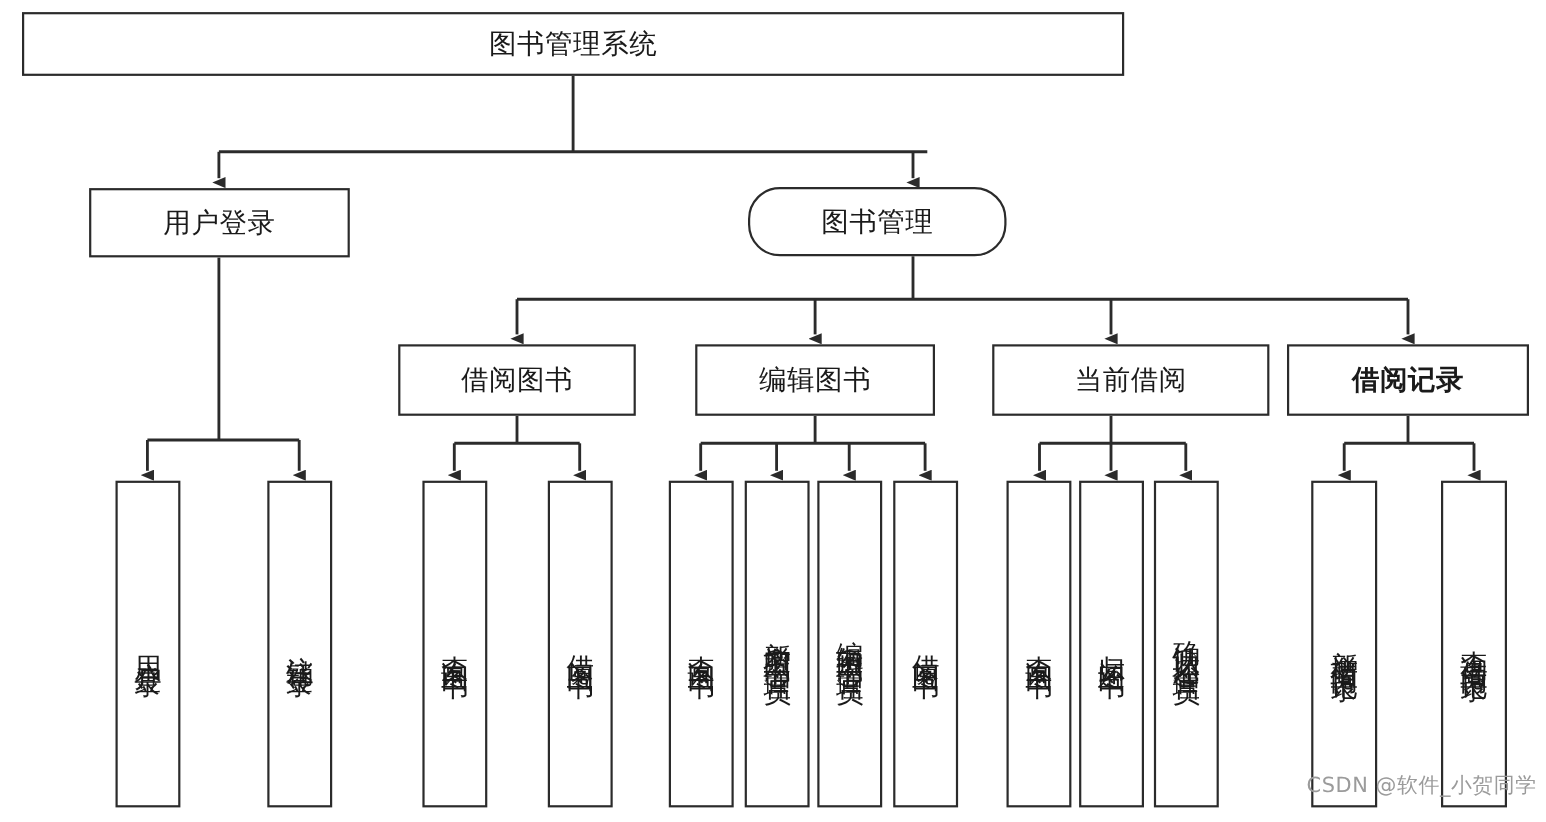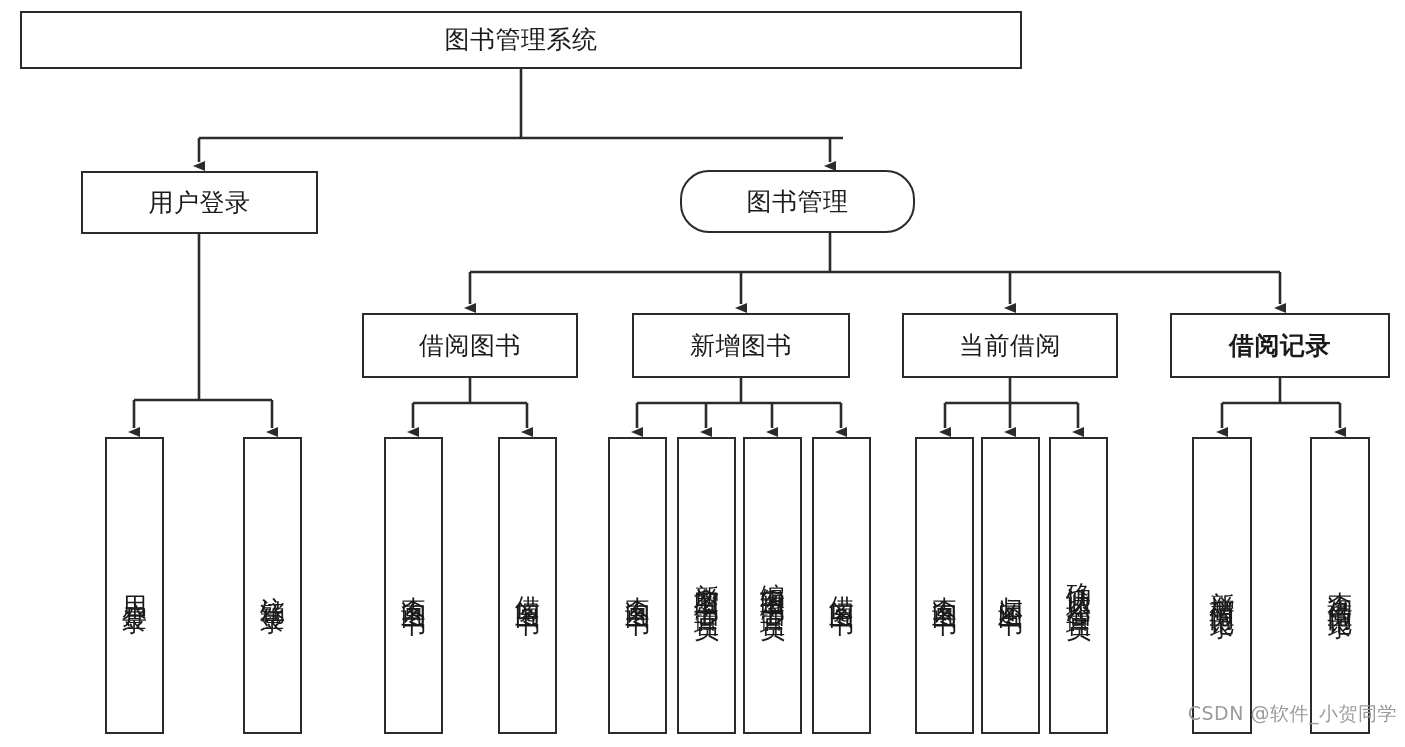--- a/index.html
+++ b/index.html
@@ -138,24 +138,24 @@
 
   <div class="node h" style="left:680px; top:170px; width:235px; height:63px;border-radius:29px;">
     <span class="label">图书管理</span>
   </div>
 
   <div class="node h" style="left:362px; top:313px; width:216px; height:65px;">
     <span class="label">借阅图书</span>
   </div>
 
   <div class="node h" style="left:632px; top:313px; width:218px; height:65px;">
-    <span class="label">新增图书</span>
-  </div>
-
-  <div class="node h" style="left:902px; top:313px; width:216px; height:65px;">
+    <span class="label">编辑图书</span>
+  </div>
+
+  <div class="node h" style="left:902px; top:313px; width:252px; height:65px;">
     <span class="label">当前借阅</span>
   </div>
 
   <div class="node h" style="left:1170px; top:313px; width:220px; height:65px;font-weight:bold;">
     <span class="label">借阅记录</span>
   </div>
 
   <div class="node v" style="left:105px; top:437px; width:59px; height:297px;">
     <span class="label">用户登录</span>
   </div>

